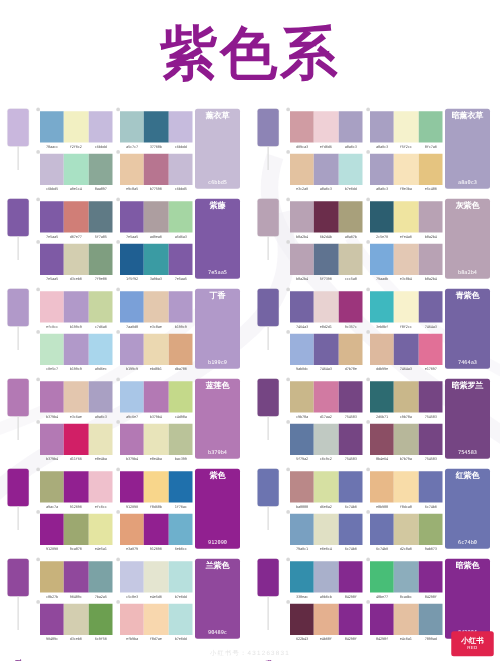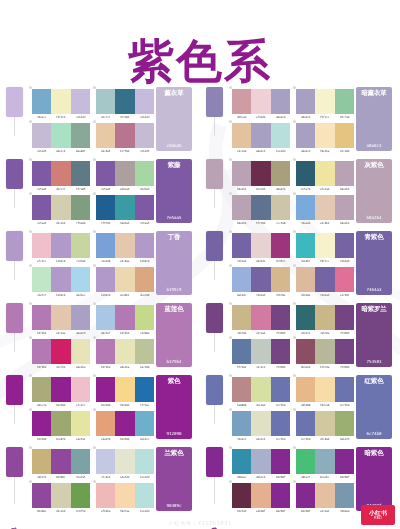--- a/index.html
+++ b/index.html
@@ -6,21 +6,21 @@
   body{
     width:400px;height:529px;overflow:hidden;
     background:#ffffff;
     font-family:"Liberation Sans","DejaVu Sans",sans-serif;
     position:relative;
   }
   
   .wm{position:absolute;pointer-events:none;z-index:0;}
   .wm svg{display:block;}
   
-  .title-wrap{position:relative;z-index:2;height:84px;display:flex;align-items:flex-end;justify-content:center;}
+  .title-wrap{position:relative;z-index:2;height:84px;display:flex;align-items:center;justify-content:center;}
   .title{
     font-size:46px;font-weight:bold;letter-spacing:2px;
     color:#8e1a8e;line-height:1;
     font-family:"DejaVu Sans","Liberation Sans",sans-serif;
   }
   
   .sheet{position:relative;z-index:2;}
   .band{display:flex;width:400px;height:72px;}
   .band.last{height:80px;}
   .half{width:200px;height:100%;display:flex;align-items:flex-start;position:relative;}

